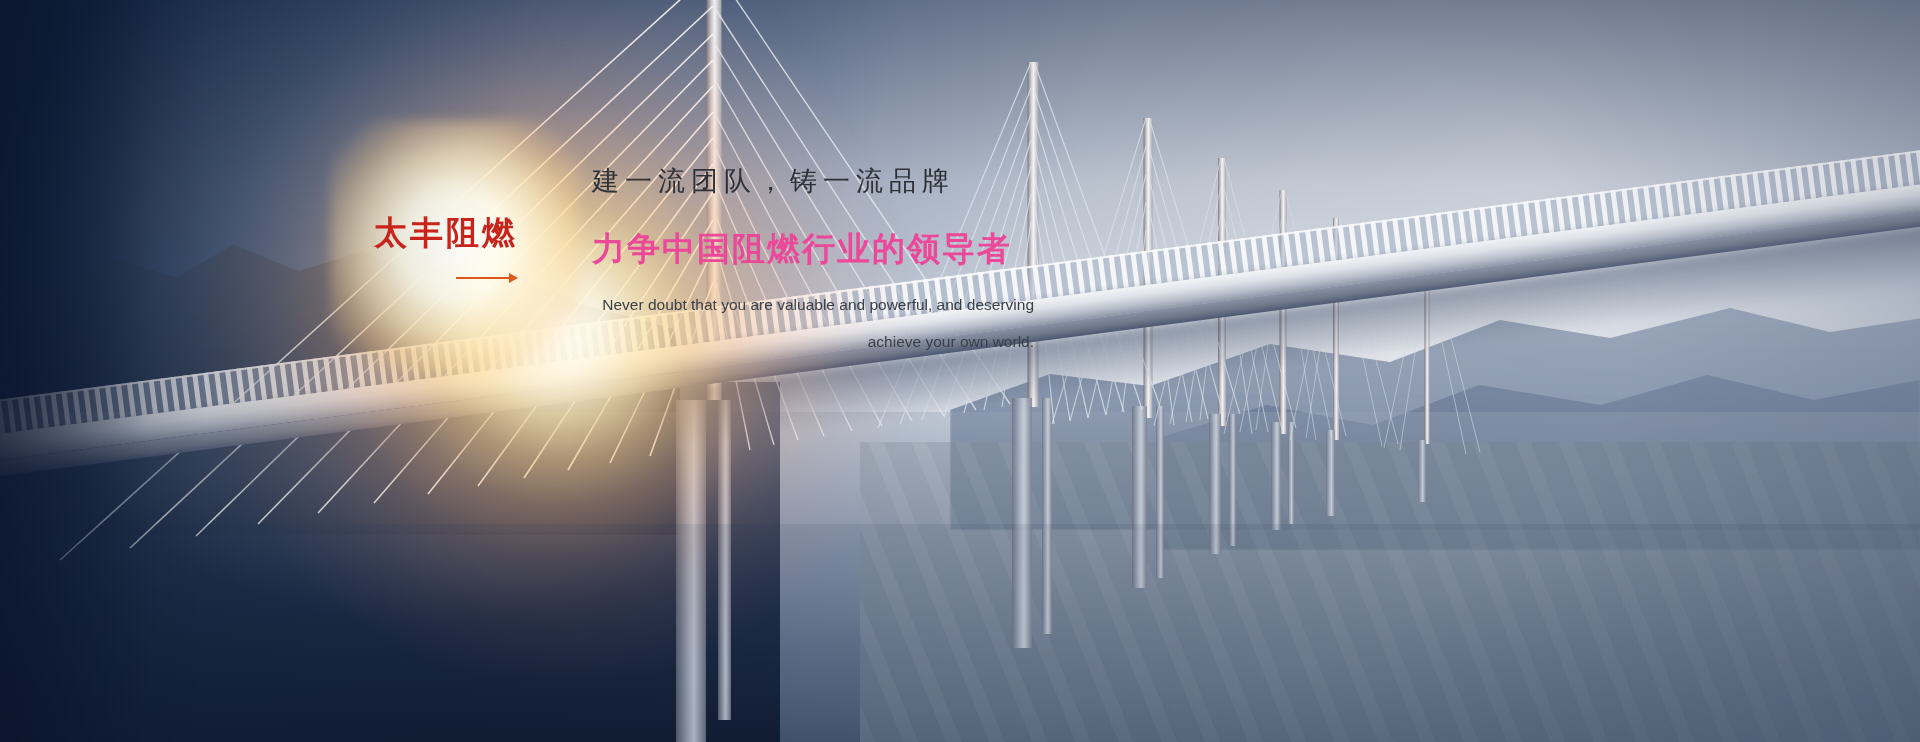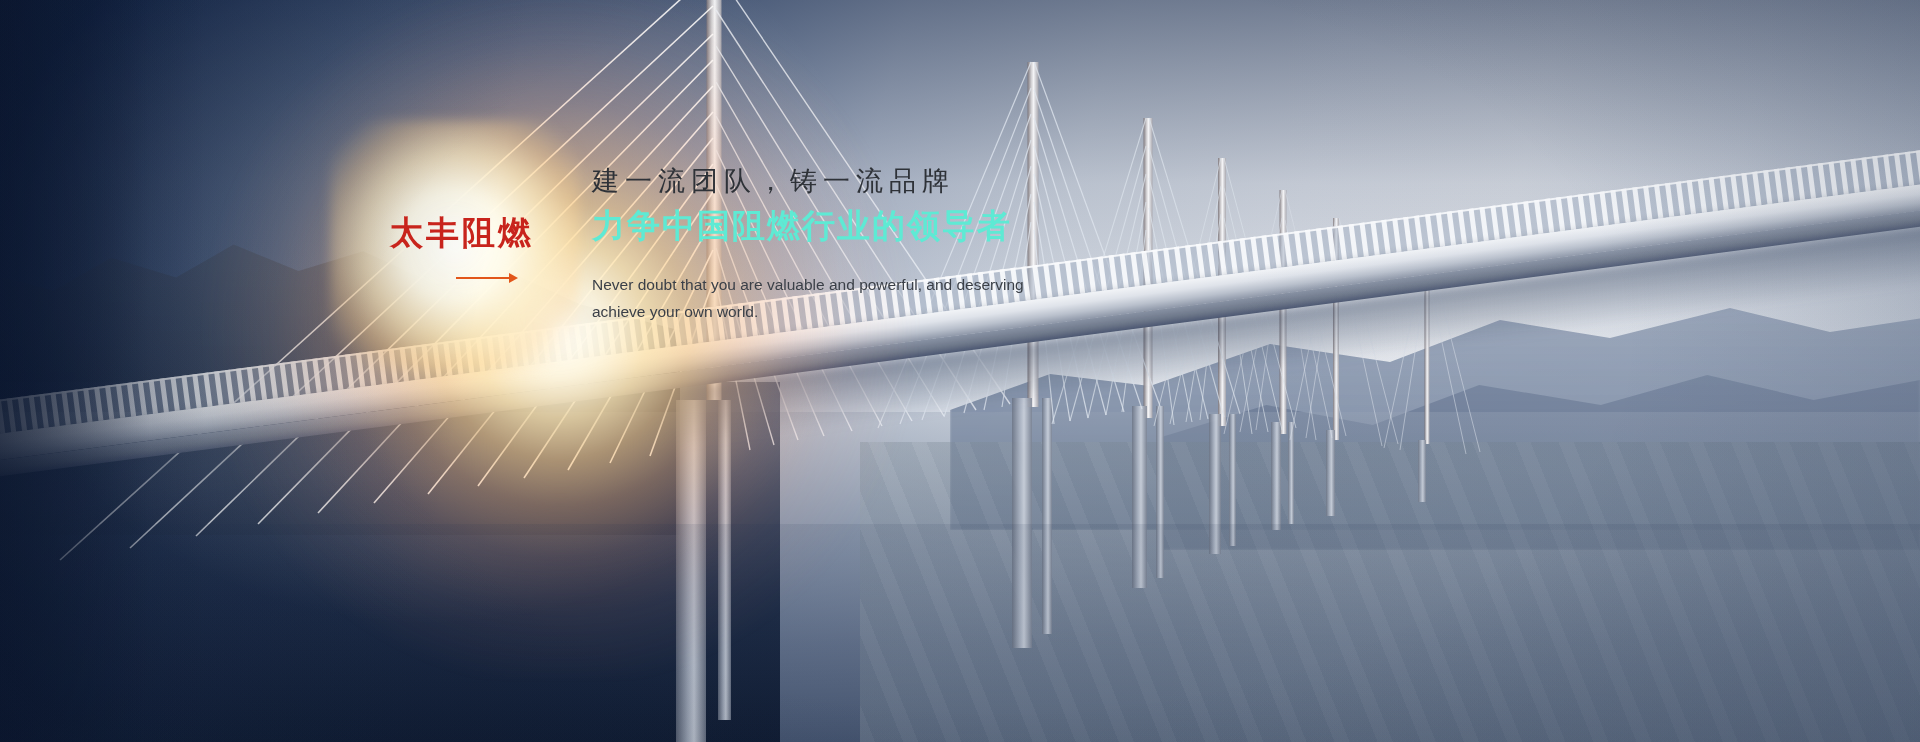--- a/index.html
+++ b/index.html
@@ -187,21 +187,20 @@
   }
 
   
   .content{
     position:absolute; left:0; top:0; width:1920px; height:742px;
     z-index:40;
   }
   .logo-block{
     position:absolute; left:374px; top:216px;
     width:160px;
-    text-align:right;
   }
   .logo-text{
     font-family:"Liberation Sans", sans-serif;
     font-weight:bold;
     font-size:33px;
     letter-spacing:3px;
     color:#c8241c;
     line-height:1.05;
     white-space:nowrap;
   }
@@ -230,39 +229,39 @@
   .headline-1{
     font-family:"Liberation Sans", sans-serif;
     font-size:27px;
     font-weight:400;
     letter-spacing:6px;
     color:#2e3238;
     line-height:1;
     white-space:nowrap;
   }
   .headline-2{
-    margin-top:17px;
-    font-family:Liberation Mono, monospace;
+    margin-top:37px;
+    font-family:Liberation Sans, sans-serif;
     font-size:33px;
     font-weight:bold;
     letter-spacing:2px;
-    color:#5eead4;
+    color:#ec4899;
     line-height:1;
     white-space:nowrap;
   }
   .sub-text{
     margin-top:27px;
     font-family:"Liberation Sans", sans-serif;
     font-size:15.5px;
     font-weight:400;
     color:#3b4048;
     line-height:1.72;
     width:452px;
   }
-  .sub-text p{ margin:0; }
+  .sub-text p{ margin:10px;text-align:right; }
   .sub-text p.indent{ text-indent:4px; }
 </style>
 </head>
 <body>
 
 <div class="banner">
 
   <div class="sky"></div>
   <div class="sky-top"></div>
 

